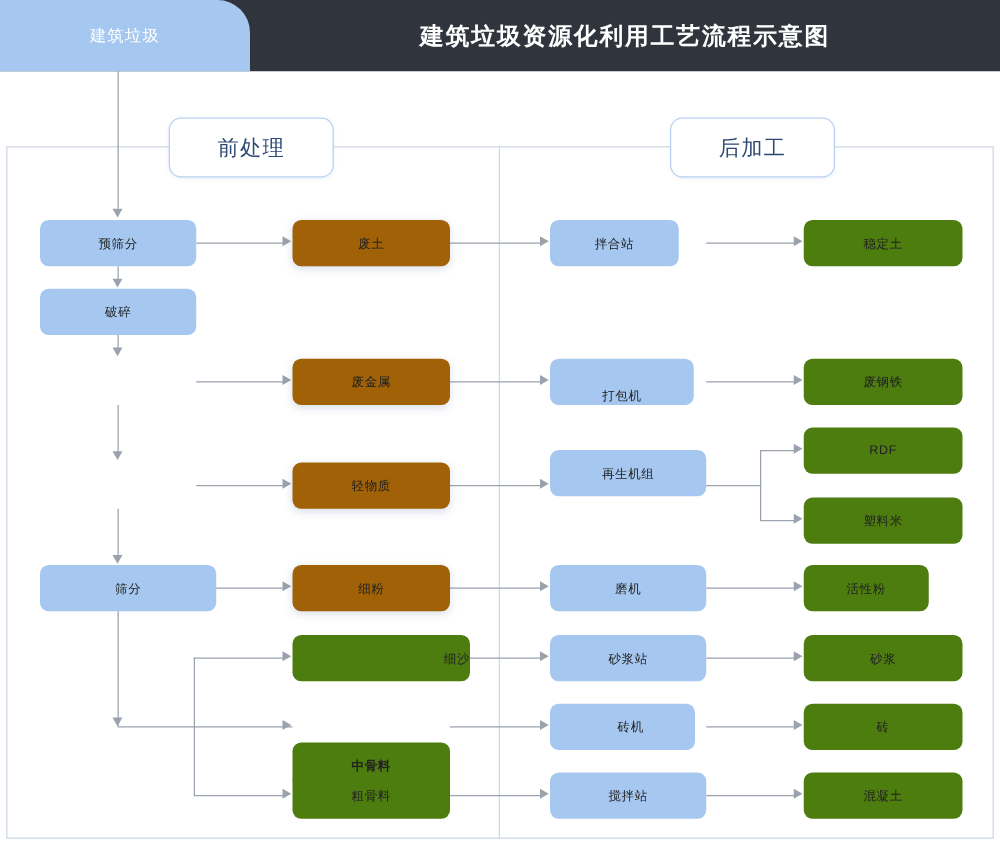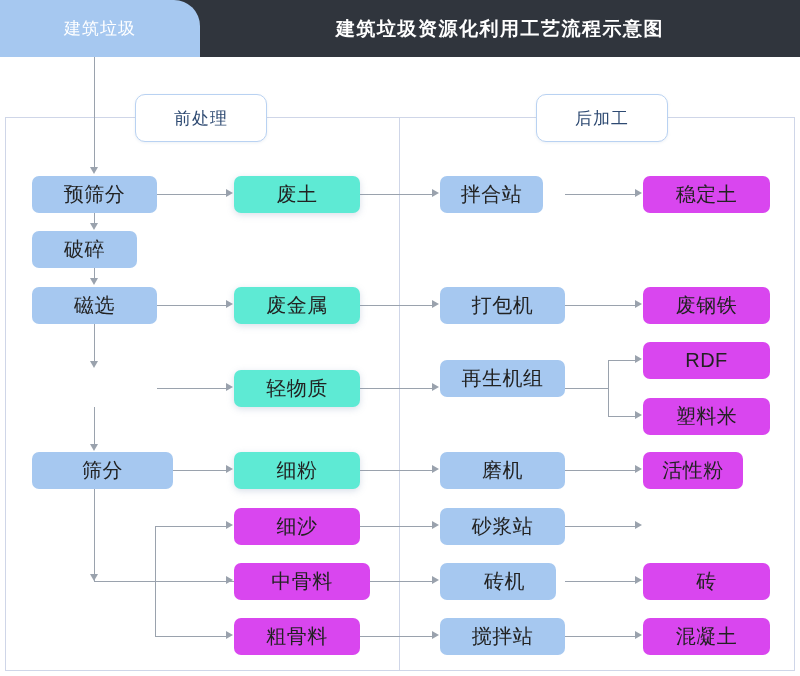--- a/index.html
+++ b/index.html
@@ -17,21 +17,21 @@
     position:absolute;left:0;top:0;width:800px;height:57px;
     background:#30353d;
   }
   .brand-tab{
     position:absolute;left:0;top:0;width:200px;height:57px;
     background:#a6c8f0;
     border-top-right-radius:26px;
     display:flex;align-items:center;justify-content:center;
   }
   .brand-tab span{
-    color:#ffffff;font-size:17px;letter-spacing:1px;font-weight:400;
+    color:#ffffff;font-size:13px;letter-spacing:1px;font-weight:400;
   }
   .title-text{
     position:absolute;left:200px;top:0;width:600px;height:57px;
     display:flex;align-items:center;justify-content:center;
     color:#ffffff;font-size:19px;font-weight:bold;letter-spacing:1.5px;
   }
 
   
   .panel{
     position:absolute;left:5px;top:117px;width:790px;height:554px;
@@ -54,25 +54,25 @@
     color:#2e4a72;font-size:17px;letter-spacing:1px;
     box-shadow:0 1px 3px rgba(150,170,200,.18);
   }
   .chip.pre{left:135px;top:94px;width:130px;}
   .chip.post{left:536px;top:94px;width:130px;}
 
   
   .node{
     position:absolute;height:37px;border-radius:7px;
     display:flex;align-items:center;justify-content:center;
-    font-size:20px;letter-spacing:.5px;white-space:nowrap;
+    font-size:10px;letter-spacing:.5px;white-space:nowrap;
   }
   .node.blue{background:#a6c8f0;color:#222222;}
-  .node.white{background:#5eead4;color:#222222;box-shadow:0 2px 7px rgba(120,140,175,.28);}
-  .node.yellow{background:#d946ef;color:#222222;}
+  .node.white{background:#a16207;color:#222222;box-shadow:0 2px 7px rgba(120,140,175,.28);}
+  .node.yellow{background:#4d7c0f;color:#222222;}
 
   
   .ln{position:absolute;background:#9aa2ad;}
   .lnh{height:1px;}
   .lnv{width:1px;}
   .arw{
     position:absolute;width:0;height:0;
     border-style:solid;
   }
   .arw.right{border-width:4.5px 0 4.5px 7px;border-color:transparent transparent transparent #9aa2ad;}
@@ -166,56 +166,53 @@
   <div class="ln lnh" style="left:565px;top:526px;width:71px;"></div>
   <div class="arw right" style="left:635px;top:521px;"></div>
   <div class="ln lnh" style="left:565px;top:581px;width:71px;"></div>
   <div class="arw right" style="left:635px;top:576px;"></div>
   <div class="ln lnh" style="left:565px;top:636px;width:71px;"></div>
   <div class="arw right" style="left:635px;top:631px;"></div>
 
   <div class="node blue" style="left:32px;top:176px;width:125px;">
     <span>预筛分</span>
   </div>
-  <div class="node blue" style="left:32px;top:231px;width:105px;">
+  <div class="node blue" style="left:32px;top:231px;width:125px;">
     <span>破碎</span>
-  </div>
-  <div class="node blue" style="left:32px;top:287px;width:125px;">
-    <span>磁选</span>
   </div>
   <div class="node blue" style="left:32px;top:452px;width:141px;">
     <span>筛分</span>
   </div>
 
   <div class="node white" style="left:234px;top:176px;width:126px;">
     <span>废土</span>
   </div>
   <div class="node white" style="left:234px;top:287px;width:126px;">
     <span>废金属</span>
   </div>
   <div class="node white" style="left:234px;top:370px;width:126px;">
     <span>轻物质</span>
   </div>
   <div class="node white" style="left:234px;top:452px;width:126px;">
     <span>细粉</span>
   </div>
-  <div class="node yellow" style="left:234px;top:508px;width:126px;">
+  <div class="node yellow" style="left:234px;top:508px;width:142px;justify-content:flex-end;">
     <span>细沙</span>
   </div>
-  <div class="node yellow" style="left:234px;top:563px;width:136px;">
+  <div class="node yellow" style="left:234px;top:594px;width:126px;font-weight:bold;">
     <span>中骨料</span>
   </div>
   <div class="node yellow" style="left:234px;top:618px;width:126px;">
     <span>粗骨料</span>
   </div>
 
   <div class="node blue" style="left:440px;top:176px;width:103px;">
     <span>拌合站</span>
   </div>
-  <div class="node blue" style="left:440px;top:287px;width:125px;">
+  <div class="node blue" style="left:440px;top:287px;width:115px;align-items:flex-end;">
     <span>打包机</span>
   </div>
   <div class="node blue" style="left:440px;top:360px;width:125px;">
     <span>再生机组</span>
   </div>
   <div class="node blue" style="left:440px;top:452px;width:125px;">
     <span>磨机</span>
   </div>
   <div class="node blue" style="left:440px;top:508px;width:125px;">
     <span>砂浆站</span>
@@ -235,20 +232,23 @@
   </div>
   <div class="node yellow" style="left:643px;top:342px;width:127px;">
     <span>RDF</span>
   </div>
   <div class="node yellow" style="left:643px;top:398px;width:127px;">
     <span>塑料米</span>
   </div>
   <div class="node yellow" style="left:643px;top:452px;width:100px;">
     <span>活性粉</span>
   </div>
+  <div class="node yellow" style="left:643px;top:508px;width:127px;">
+    <span>砂浆</span>
+  </div>
   <div class="node yellow" style="left:643px;top:563px;width:127px;">
     <span>砖</span>
   </div>
   <div class="node yellow" style="left:643px;top:618px;width:127px;">
     <span>混凝土</span>
   </div>
 
 </div>
 
 </body></html>

